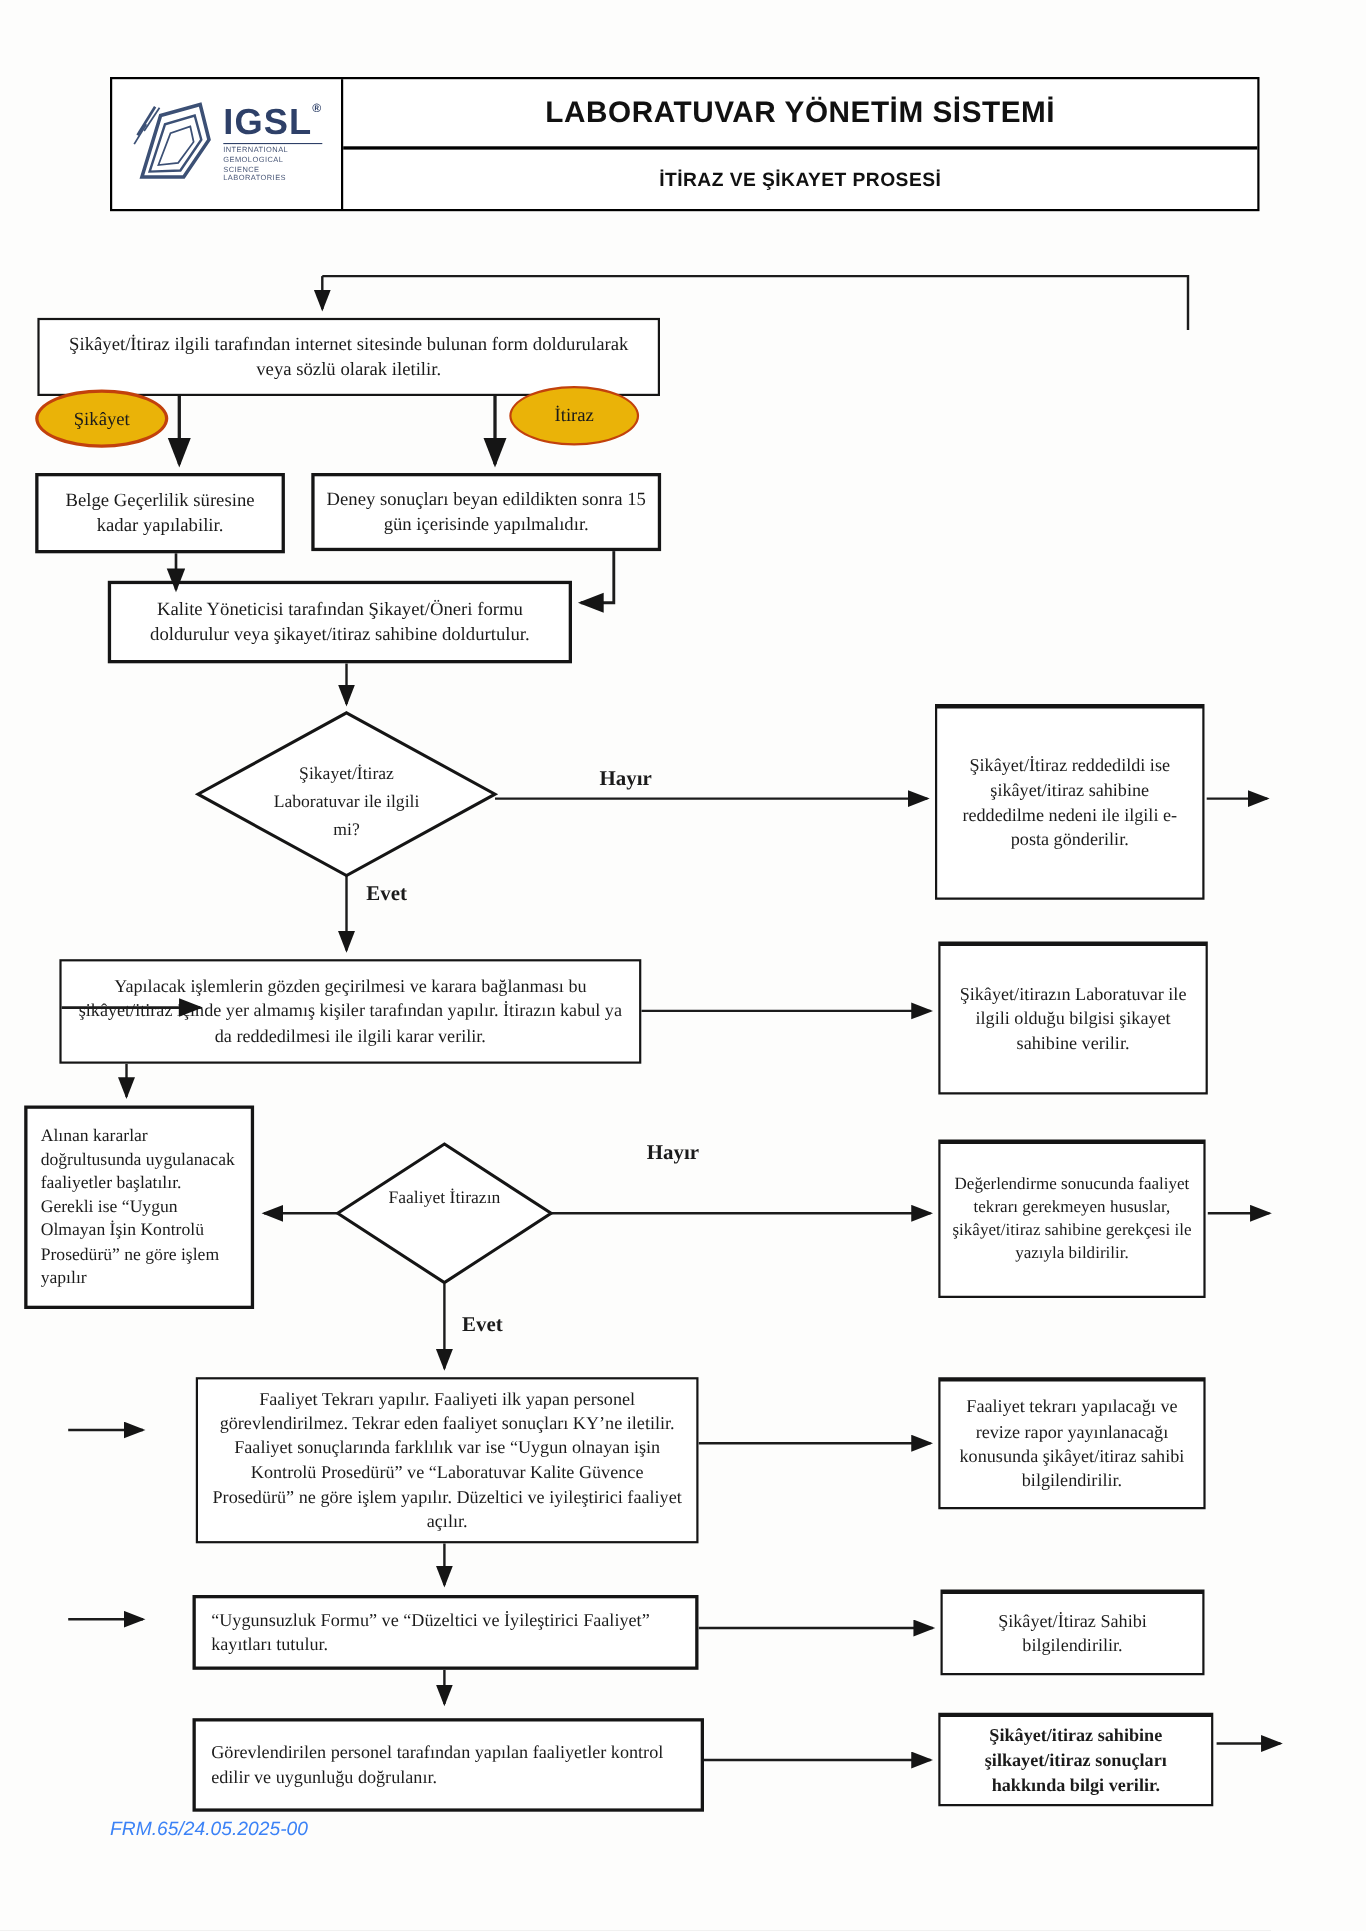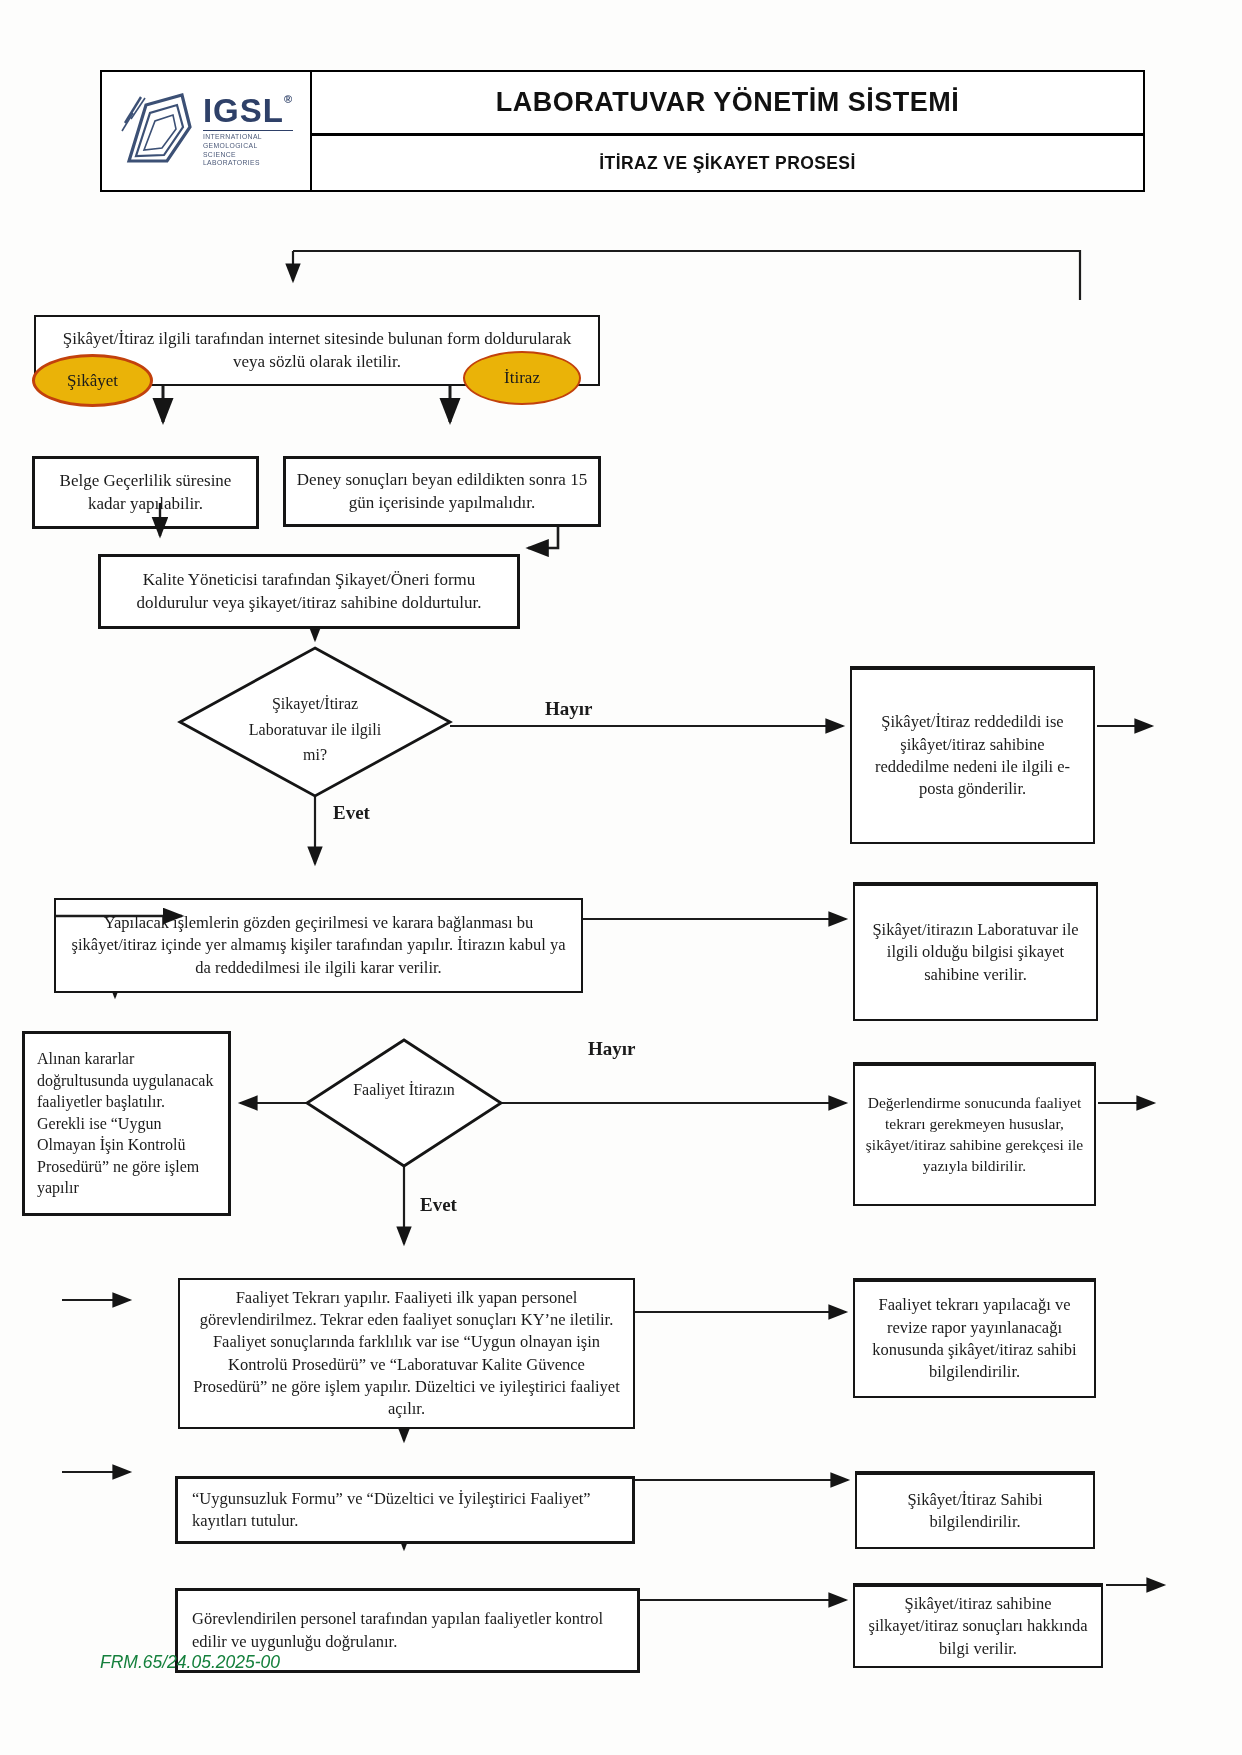--- a/index.html
+++ b/index.html
@@ -7,21 +7,21 @@
     position:relative;width:1242px;height:1755px;margin:0 auto;
     background:#fdfdfc;overflow:hidden;
     font-family:"Liberation Serif",serif;color:#1b1b1b;
   }
   .ov{position:absolute;left:0;top:0;pointer-events:none;}
   .z1{z-index:1;} .z3{z-index:3;}
   .box{
     position:absolute;z-index:2;box-sizing:border-box;background:#fff;
     border:2.5px solid #151515;
     display:flex;align-items:center;justify-content:center;
-    text-align:center;font-size:16.5px;line-height:1.35;padding:4px 10px;margin-top:26px;
+    text-align:center;font-size:16.5px;line-height:1.35;padding:4px 10px;
   }
   .box.thick{border-width:3px;}
   .box.leftal{justify-content:flex-start;text-align:left;}
   .box.rb{border-width:2.5px;border-top-width:4px;}
   .ellipse{
     position:absolute;z-index:2;box-sizing:border-box;background:#eab308;
     border:3px solid #c2410c;border-radius:50%;
     display:flex;align-items:center;justify-content:center;font-size:17px;
   }
   .dtext{position:absolute;z-index:4;text-align:center;font-size:16px;line-height:1.6;}
@@ -40,21 +40,21 @@
        font-family:"Liberation Sans",sans-serif;font-weight:bold;font-size:17.5px;
        letter-spacing:.4px;color:#111;}
   .logo-text{display:flex;flex-direction:column;line-height:1;justify-content:flex-end;}
   .logo-name{font-family:"Liberation Sans",sans-serif;font-weight:bold;font-size:33px;
        color:#2e4068;letter-spacing:1px;}
   .logo-name sup{font-size:11px;vertical-align:top;}
   .logo-lines{margin-top:3px;border-top:1.5px solid #2e4068;padding-top:2px;
        font-family:"Liberation Sans",sans-serif;font-size:6.8px;letter-spacing:.4px;
        color:#4a5878;line-height:1.3;}
   .footer{position:absolute;left:100px;top:1652px;z-index:2;
-       font-family:"Liberation Sans",sans-serif;font-style:italic;font-size:17.5px;color:#15803d;}
+       font-family:"Liberation Sans",sans-serif;font-style:italic;font-size:17.5px;color:#3b82f6;}
 </style>
 </head>
 <body>
 
 <div class="page">
 
   <div class="hdr">
     <div class="hdr-logo">
       <svg width="78" height="84" viewBox="0 0 78 84">
         <g fill="none" stroke="#3c5075">
@@ -166,21 +166,21 @@
   <div class="box" style="left:178px;top:1252px;width:457px;height:151px;font-size:16.5px;">Faaliyet Tekrarı yapılır. Faaliyeti ilk yapan personel görevlendirilmez. Tekrar eden faaliyet sonuçları KY’ne iletilir. Faaliyet sonuçlarında farklılık var ise “Uygun olnayan işin Kontrolü Prosedürü” ve “Laboratuvar Kalite Güvence Prosedürü” ne göre işlem yapılır. Düzeltici ve iyileştirici faaliyet açılır.</div>
 
   <div class="box rb" style="left:853px;top:1252px;width:243px;height:120px;">Faaliyet tekrarı yapılacağı ve revize rapor yayınlanacağı konusunda şikâyet/itiraz sahibi bilgilendirilir.</div>
 
   <div class="box thick leftal" style="left:175px;top:1450px;width:460px;height:68px;padding-left:14px;">“Uygunsuzluk Formu” ve “Düzeltici ve İyileştirici Faaliyet” kayıtları tutulur.</div>
 
   <div class="box rb" style="left:855px;top:1445px;width:240px;height:78px;">Şikâyet/İtiraz Sahibi bilgilendirilir.</div>
 
   <div class="box thick leftal" style="left:175px;top:1562px;width:465px;height:85px;padding-left:14px;">Görevlendirilen personel tarafından yapılan faaliyetler kontrol edilir ve uygunluğu doğrulanır.</div>
 
-  <div class="box rb" style="left:853px;top:1557px;width:250px;height:85px;">Şikâyet/itiraz sahibine şilkayet/itiraz sonuçları hakkında bilgi verilir.</div>
+  <div class="box rb" style="left:853px;top:1557px;width:250px;height:85px;font-weight:bold;">Şikâyet/itiraz sahibine şilkayet/itiraz sonuçları hakkında bilgi verilir.</div>
 
   <svg class="ov z3" width="1242" height="1755" viewBox="0 0 1242 1755">
     <g stroke="#1c1c1c" stroke-width="2.4" fill="none">
       <path d="M160 503 V536" marker-end="url(#ah)"></path>
       <path d="M56 916 H182" marker-end="url(#ah)"></path>
     </g>
   </svg>
 
   <div class="footer">FRM.65/24.05.2025-00</div>
 </div>

